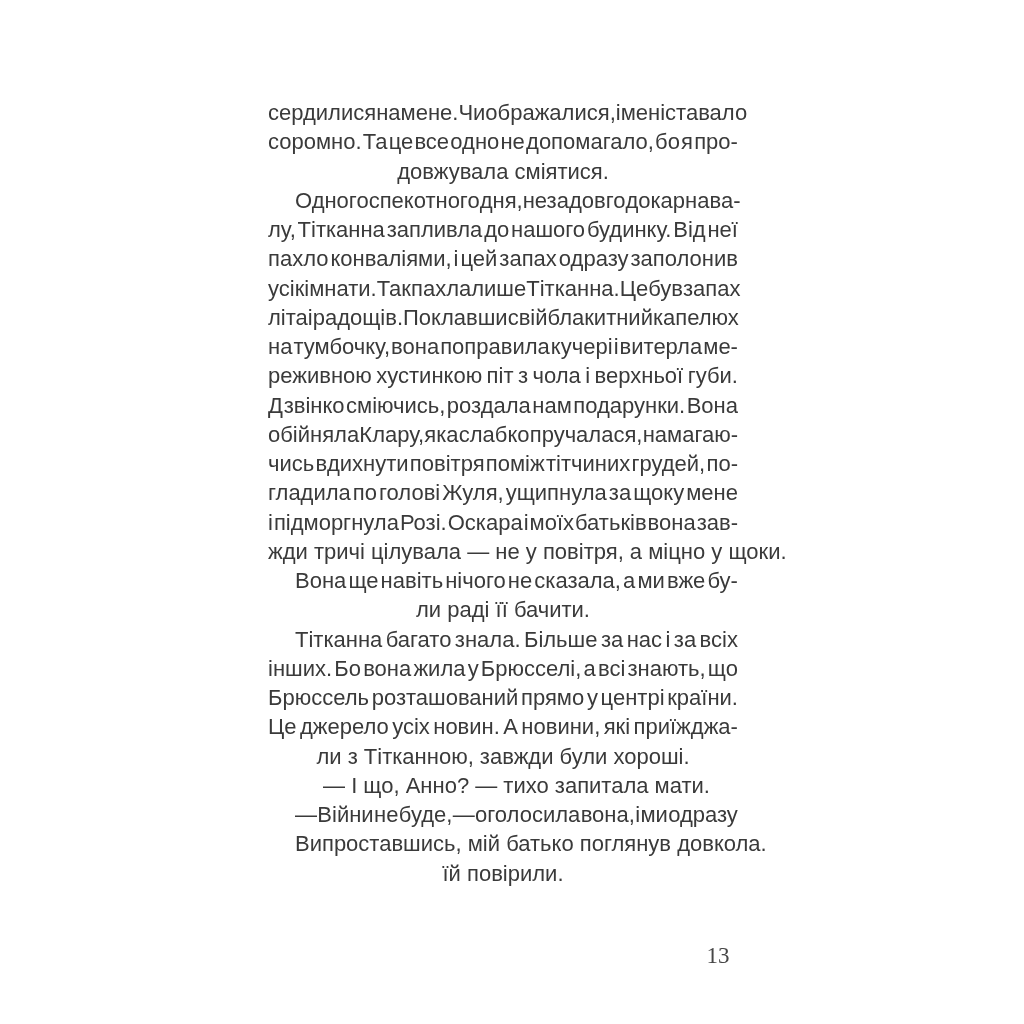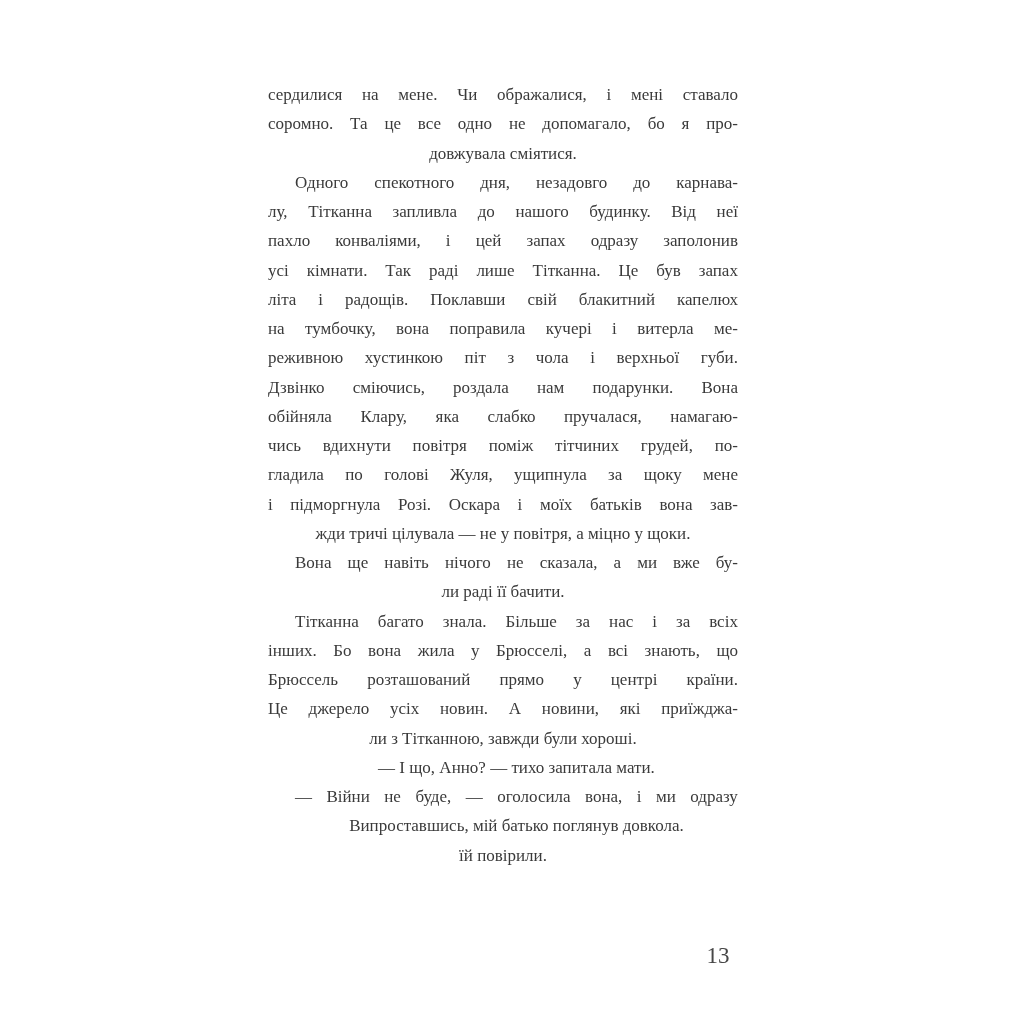--- a/index.html
+++ b/index.html
@@ -14,24 +14,24 @@
     position: relative;
   }
   .book-page {
     position: absolute;
     inset: 0;
     background: #ffffff;
   }
   .textblock {
     position: absolute;
     left: 268px;
-    top: 80px;
+    top: 98px;
     width: 470px;
-    font-family: Liberation Serif, serif;
-    font-size: 17px;
+    font-family: Liberation Sans, sans-serif;
+    font-size: 22px;
     line-height: 29.25px;
     color: #3a3a3a;
     text-rendering: optimizeLegibility;
   }
   .line {
     height: 29.25px;
     white-space: nowrap;
   }
   
   .line.just {
@@ -113,21 +113,21 @@
         <span>і</span>
         <span>цей</span>
         <span>запах</span>
         <span>одразу</span>
         <span>заполонив</span>
       </div>
       <div class="line just">
         <span>усі</span>
         <span>кімнати.</span>
         <span>Так</span>
-        <span>раді</span>
+        <span>пахла</span>
         <span>лише</span>
         <span>Тітканна.</span>
         <span>Це</span>
         <span>був</span>
         <span>запах</span>
       </div>
       <div class="line just">
         <span>літа</span>
         <span>і</span>
         <span>радощів.</span>

